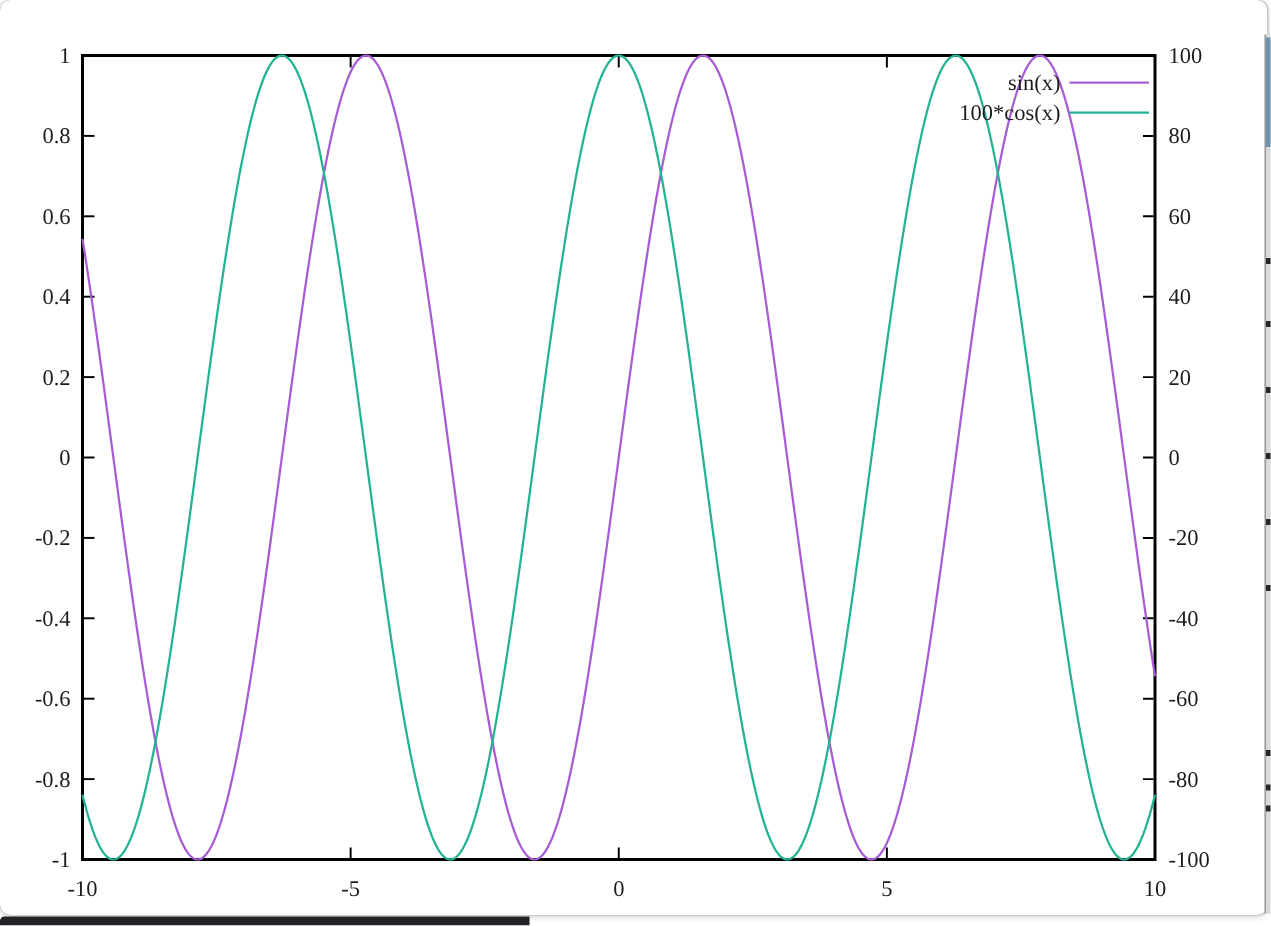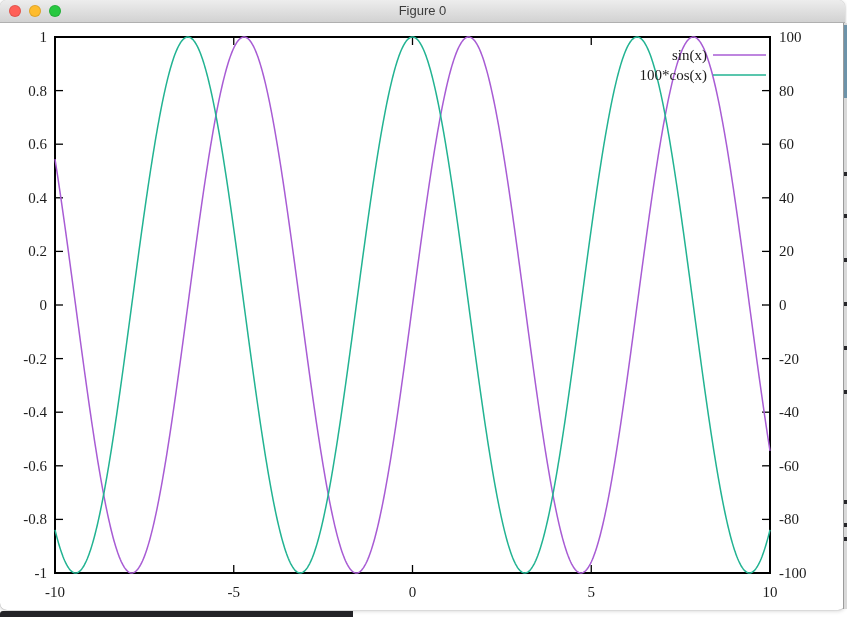--- a/index.html
+++ b/index.html
@@ -112,28 +112,20 @@
         <line x1="769" y1="573" x2="762" y2="573" stroke="#000" stroke-width="1.3"></line>
         <text x="779" y="578" text-anchor="start">-100</text>
         <path d="M55.00 159.20L55.89 164.87L56.79 170.62L57.68 176.46L58.57 182.38L59.47 188.38L60.36 194.44L61.26 200.58L62.15 206.78L63.04 213.05L63.94 219.37L64.83 225.74L65.73 232.17L66.62 238.64L67.51 245.15L68.41 251.70L69.30 258.28L70.19 264.89L71.09 271.53L71.98 278.19L72.88 284.86L73.77 291.55L74.66 298.24L75.56 304.94L76.45 311.64L77.34 318.33L78.24 325.02L79.13 331.70L80.02 338.35L80.92 344.99L81.81 351.60L82.71 358.19L83.60 364.73L84.49 371.25L85.39 377.72L86.28 384.14L87.18 390.52L88.07 396.84L88.96 403.11L89.86 409.31L90.75 415.45L91.64 421.52L92.54 427.51L93.43 433.43L94.32 439.27L95.22 445.03L96.11 450.70L97.01 456.28L97.90 461.76L98.79 467.14L99.69 472.43L100.58 477.60L101.48 482.68L102.37 487.64L103.26 492.48L104.16 497.21L105.05 501.82L105.94 506.30L106.84 510.66L107.73 514.89L108.63 518.99L109.52 522.96L110.41 526.79L111.31 530.48L112.20 534.03L113.09 537.44L113.99 540.70L114.88 543.82L115.77 546.78L116.67 549.60L117.56 552.26L118.46 554.76L119.35 557.12L120.24 559.31L121.14 561.34L122.03 563.22L122.93 564.93L123.82 566.48L124.71 567.87L125.61 569.09L126.50 570.15L127.39 571.04L128.29 571.77L129.18 572.32L130.07 572.72L130.97 572.94L131.86 573.00L132.76 572.89L133.65 572.61L134.54 572.16L135.44 571.55L136.33 570.77L137.22 569.83L138.12 568.72L139.01 567.44L139.91 566.00L140.80 564.40L141.69 562.64L142.59 560.71L143.48 558.63L144.38 556.38L145.27 553.98L146.16 551.43L147.06 548.72L147.95 545.85L148.84 542.84L149.74 539.68L150.63 536.37L151.53 532.92L152.42 529.32L153.31 525.59L154.21 521.71L155.10 517.70L155.99 513.56L156.89 509.29L157.78 504.89L158.68 500.36L159.57 495.72L160.46 490.95L161.36 486.07L162.25 481.07L163.14 475.97L164.04 470.75L164.93 465.44L165.82 460.02L166.72 454.51L167.61 448.90L168.51 443.21L169.40 437.42L170.29 431.56L171.19 425.61L172.08 419.59L172.97 413.50L173.87 407.34L174.76 401.12L175.66 394.83L176.55 388.49L177.44 382.10L178.34 375.66L179.23 369.18L180.13 362.65L181.02 356.09L181.91 349.50L182.81 342.88L183.70 336.24L184.59 329.57L185.49 322.89L186.38 316.20L187.28 309.51L188.17 302.81L189.06 296.11L189.96 289.42L190.85 282.73L191.74 276.06L192.64 269.41L193.53 262.78L194.43 256.18L195.32 249.61L196.21 243.07L197.11 236.57L198.00 230.12L198.89 223.71L199.79 217.35L200.68 211.05L201.57 204.80L202.47 198.62L203.36 192.50L204.26 186.46L205.15 180.49L206.04 174.59L206.94 168.78L207.83 163.05L208.72 157.42L209.62 151.87L210.51 146.42L211.41 141.07L212.30 135.82L213.19 130.68L214.09 125.64L214.98 120.72L215.88 115.92L216.77 111.23L217.66 106.66L218.56 102.22L219.45 97.90L220.34 93.71L221.24 89.66L222.13 85.74L223.03 81.95L223.92 78.31L224.81 74.81L225.71 71.45L226.60 68.23L227.49 65.17L228.39 62.25L229.28 59.49L230.18 56.88L231.07 54.43L231.96 52.13L232.86 49.99L233.75 48.01L234.64 46.19L235.54 44.53L236.43 43.03L237.33 41.70L238.22 40.54L239.11 39.53L240.01 38.70L240.90 38.03L241.79 37.53L242.69 37.19L243.58 37.02L244.48 37.02L245.37 37.19L246.26 37.52L247.16 38.02L248.05 38.69L248.94 39.53L249.84 40.53L250.73 41.69L251.63 43.02L252.52 44.52L253.41 46.17L254.31 47.99L255.20 49.97L256.09 52.11L256.99 54.41L257.88 56.86L258.78 59.47L259.67 62.23L260.56 65.14L261.46 68.21L262.35 71.42L263.24 74.78L264.14 78.28L265.03 81.92L265.93 85.70L266.82 89.62L267.71 93.68L268.61 97.86L269.50 102.18L270.39 106.62L271.29 111.19L272.18 115.87L273.07 120.68L273.97 125.60L274.86 130.63L275.76 135.77L276.65 141.02L277.54 146.37L278.44 151.82L279.33 157.37L280.23 163.00L281.12 168.73L282.01 174.54L282.91 180.43L283.80 186.40L284.69 192.45L285.59 198.56L286.48 204.75L287.38 210.99L288.27 217.29L289.16 223.65L290.06 230.06L290.95 236.51L291.84 243.01L292.74 249.55L293.63 256.12L294.52 262.72L295.42 269.35L296.31 276.00L297.21 282.67L298.10 289.36L298.99 296.05L299.89 302.75L300.78 309.45L301.68 316.14L302.57 322.83L303.46 329.51L304.36 336.18L305.25 342.82L306.14 349.44L307.04 356.03L307.93 362.59L308.82 369.12L309.72 375.60L310.61 382.04L311.51 388.44L312.40 394.78L313.29 401.06L314.19 407.29L315.08 413.45L315.97 419.54L316.87 425.56L317.76 431.50L318.66 437.37L319.55 443.15L320.44 448.85L321.34 454.46L322.23 459.97L323.13 465.39L324.02 470.71L324.91 475.92L325.81 481.03L326.70 486.02L327.59 490.91L328.49 495.67L329.38 500.32L330.28 504.85L331.17 509.25L332.06 513.52L332.96 517.67L333.85 521.68L334.74 525.55L335.64 529.29L336.53 532.89L337.43 536.34L338.32 539.65L339.21 542.81L340.11 545.83L341.00 548.69L341.89 551.40L342.79 553.96L343.68 556.36L344.57 558.61L345.47 560.69L346.36 562.62L347.26 564.39L348.15 565.99L349.04 567.43L349.94 568.71L350.83 569.82L351.73 570.77L352.62 571.55L353.51 572.16L354.41 572.61L355.30 572.89L356.19 573.00L357.09 572.94L357.98 572.72L358.88 572.33L359.77 571.77L360.66 571.05L361.56 570.16L362.45 569.10L363.34 567.88L364.24 566.49L365.13 564.94L366.02 563.23L366.92 561.36L367.81 559.33L368.71 557.14L369.60 554.79L370.49 552.28L371.39 549.62L372.28 546.81L373.18 543.84L374.07 540.73L374.96 537.47L375.86 534.06L376.75 530.51L377.64 526.82L378.54 523.00L379.43 519.03L380.32 514.93L381.22 510.70L382.11 506.34L383.01 501.86L383.90 497.25L384.79 492.52L385.69 487.68L386.58 482.72L387.48 477.65L388.37 472.47L389.26 467.19L390.16 461.81L391.05 456.32L391.94 450.75L392.84 445.08L393.73 439.33L394.63 433.49L395.52 427.57L396.41 421.57L397.31 415.50L398.20 409.36L399.09 403.16L399.99 396.90L400.88 390.57L401.77 384.20L402.67 377.77L403.56 371.30L404.46 364.79L405.35 358.24L406.24 351.66L407.14 345.05L408.03 338.41L408.93 331.76L409.82 325.08L410.71 318.39L411.61 311.70L412.50 305.00L413.39 298.30L414.29 291.61L415.18 284.92L416.07 278.24L416.97 271.59L417.86 264.95L418.76 258.34L419.65 251.76L420.54 245.21L421.44 238.70L422.33 232.23L423.23 225.80L424.12 219.43L425.01 213.10L425.91 206.84L426.80 200.64L427.69 194.50L428.59 188.43L429.48 182.43L430.38 176.51L431.27 170.67L432.16 164.92L433.06 159.25L433.95 153.68L434.84 148.19L435.74 142.81L436.63 137.53L437.52 132.35L438.42 127.28L439.31 122.32L440.21 117.48L441.10 112.75L441.99 108.14L442.89 103.66L443.78 99.30L444.68 95.07L445.57 90.97L446.46 87.00L447.36 83.18L448.25 79.49L449.14 75.94L450.04 72.53L450.93 69.27L451.82 66.16L452.72 63.19L453.61 60.38L454.51 57.72L455.40 55.21L456.29 52.86L457.19 50.67L458.08 48.64L458.98 46.77L459.87 45.06L460.76 43.51L461.66 42.12L462.55 40.90L463.44 39.84L464.34 38.95L465.23 38.23L466.12 37.67L467.02 37.28L467.91 37.06L468.81 37.00L469.70 37.11L470.59 37.39L471.49 37.84L472.38 38.45L473.27 39.23L474.17 40.18L475.06 41.29L475.96 42.57L476.85 44.01L477.74 45.61L478.64 47.38L479.53 49.31L480.42 51.39L481.32 53.64L482.21 56.04L483.11 58.60L484.00 61.31L484.89 64.17L485.79 67.19L486.68 70.35L487.57 73.66L488.47 77.11L489.36 80.71L490.26 84.45L491.15 88.32L492.04 92.33L492.94 96.48L493.83 100.75L494.72 105.15L495.62 109.68L496.51 114.33L497.41 119.09L498.30 123.98L499.19 128.97L500.09 134.08L500.98 139.29L501.88 144.61L502.77 150.03L503.66 155.54L504.56 161.15L505.45 166.85L506.34 172.63L507.24 178.50L508.13 184.44L509.03 190.46L509.92 196.55L510.81 202.71L511.71 208.94L512.60 215.22L513.49 221.56L514.39 227.96L515.28 234.40L516.17 240.88L517.07 247.41L517.96 253.97L518.86 260.56L519.75 267.18L520.64 273.82L521.54 280.49L522.43 287.17L523.33 293.86L524.22 300.55L525.11 307.25L526.01 313.95L526.90 320.64L527.79 327.33L528.69 334.00L529.58 340.65L530.48 347.28L531.37 353.88L532.26 360.45L533.16 366.99L534.05 373.49L534.94 379.94L535.84 386.35L536.73 392.71L537.63 399.01L538.52 405.25L539.41 411.44L540.31 417.55L541.20 423.60L542.09 429.57L542.99 435.46L543.88 441.27L544.77 447.00L545.67 452.63L546.56 458.18L547.46 463.63L548.35 468.98L549.24 474.23L550.14 479.37L551.03 484.40L551.93 489.32L552.82 494.13L553.71 498.81L554.61 503.38L555.50 507.82L556.39 512.14L557.29 516.32L558.18 520.38L559.08 524.30L559.97 528.08L560.86 531.72L561.76 535.22L562.65 538.58L563.54 541.79L564.44 544.86L565.33 547.77L566.23 550.53L567.12 553.14L568.01 555.59L568.91 557.89L569.80 560.03L570.69 562.01L571.59 563.83L572.48 565.48L573.38 566.98L574.27 568.31L575.16 569.47L576.06 570.47L576.95 571.31L577.84 571.98L578.74 572.48L579.63 572.81L580.52 572.98L581.42 572.98L582.31 572.81L583.21 572.47L584.10 571.97L584.99 571.30L585.89 570.47L586.78 569.46L587.67 568.30L588.57 566.97L589.46 565.47L590.36 563.81L591.25 561.99L592.14 560.01L593.04 557.87L593.93 555.57L594.83 553.12L595.72 550.51L596.61 547.75L597.51 544.83L598.40 541.77L599.29 538.55L600.19 535.19L601.08 531.69L601.98 528.05L602.87 524.26L603.76 520.34L604.66 516.29L605.55 512.10L606.44 507.78L607.34 503.34L608.23 498.77L609.13 494.08L610.02 489.28L610.91 484.36L611.81 479.32L612.70 474.18L613.59 468.93L614.49 463.58L615.38 458.13L616.27 452.58L617.17 446.95L618.06 441.22L618.96 435.41L619.85 429.51L620.74 423.54L621.64 417.50L622.53 411.38L623.43 405.20L624.32 398.95L625.21 392.65L626.11 386.29L627.00 379.88L627.89 373.43L628.79 366.93L629.68 360.39L630.58 353.82L631.47 347.22L632.36 340.59L633.26 333.94L634.15 327.27L635.04 320.58L635.94 313.89L636.83 307.19L637.73 300.49L638.62 293.80L639.51 287.11L640.41 280.43L641.30 273.76L642.19 267.12L643.09 260.50L643.98 253.91L644.88 247.35L645.77 240.82L646.66 234.34L647.56 227.90L648.45 221.51L649.34 215.17L650.24 208.88L651.13 202.66L652.02 196.50L652.92 190.41L653.81 184.39L654.71 178.44L655.60 172.58L656.49 166.79L657.39 161.10L658.28 155.49L659.17 149.98L660.07 144.56L660.96 139.25L661.86 134.03L662.75 128.93L663.64 123.93L664.54 119.05L665.43 114.28L666.33 109.64L667.22 105.11L668.11 100.71L669.01 96.44L669.90 92.30L670.79 88.29L671.69 84.41L672.58 80.68L673.48 77.08L674.37 73.63L675.26 70.32L676.16 67.16L677.05 64.15L677.94 61.28L678.84 58.57L679.73 56.02L680.63 53.62L681.52 51.37L682.41 49.29L683.31 47.36L684.20 45.60L685.09 44.00L685.99 42.56L686.88 41.28L687.77 40.17L688.67 39.23L689.56 38.45L690.46 37.84L691.35 37.39L692.24 37.11L693.14 37.00L694.03 37.06L694.92 37.28L695.82 37.68L696.71 38.23L697.61 38.96L698.50 39.85L699.39 40.91L700.29 42.13L701.18 43.52L702.08 45.07L702.97 46.78L703.86 48.66L704.76 50.69L705.65 52.88L706.54 55.24L707.44 57.74L708.33 60.40L709.23 63.22L710.12 66.18L711.01 69.30L711.91 72.56L712.80 75.97L713.69 79.52L714.59 83.21L715.48 87.04L716.38 91.01L717.27 95.11L718.16 99.34L719.06 103.70L719.95 108.18L720.84 112.79L721.74 117.52L722.63 122.36L723.52 127.32L724.42 132.40L725.31 137.57L726.21 142.86L727.10 148.24L727.99 153.72L728.89 159.30L729.78 164.97L730.67 170.73L731.57 176.57L732.46 182.49L733.36 188.48L734.25 194.55L735.14 200.69L736.04 206.89L736.93 213.16L737.83 219.48L738.72 225.86L739.61 232.28L740.51 238.75L741.40 245.27L742.29 251.81L743.19 258.40L744.08 265.01L744.98 271.65L745.87 278.30L746.76 284.98L747.66 291.67L748.55 298.36L749.44 305.06L750.34 311.76L751.23 318.45L752.13 325.14L753.02 331.81L753.91 338.47L754.81 345.11L755.70 351.72L756.59 358.30L757.49 364.85L758.38 371.36L759.27 377.83L760.17 384.26L761.06 390.63L761.96 396.95L762.85 403.22L763.74 409.42L764.64 415.56L765.53 421.62L766.42 427.62L767.32 433.54L768.21 439.38L769.11 445.13L770.00 450.80" fill="none" stroke="#a85cd4" stroke-width="1.5" stroke-linejoin="round"></path>
         <path d="M55.00 529.87L55.89 533.45L56.79 536.88L57.68 540.16L58.57 543.30L59.47 546.29L60.36 549.13L61.26 551.82L62.15 554.35L63.04 556.73L63.94 558.95L64.83 561.01L65.73 562.91L66.62 564.65L67.51 566.23L68.41 567.65L69.30 568.90L70.19 569.98L71.09 570.90L71.98 571.66L72.88 572.24L73.77 572.66L74.66 572.91L75.56 573.00L76.45 572.92L77.34 572.67L78.24 572.25L79.13 571.67L80.02 570.92L80.92 570.00L81.81 568.92L82.71 567.67L83.60 566.26L84.49 564.68L85.39 562.95L86.28 561.05L87.18 558.99L88.07 556.77L88.96 554.40L89.86 551.87L90.75 549.18L91.64 546.35L92.54 543.36L93.43 540.22L94.32 536.94L95.22 533.51L96.11 529.94L97.01 526.22L97.90 522.37L98.79 518.39L99.69 514.27L100.58 510.02L101.48 505.64L102.37 501.13L103.26 496.51L104.16 491.76L105.05 486.90L105.94 481.92L106.84 476.83L107.73 471.64L108.63 466.34L109.52 460.94L110.41 455.44L111.31 449.85L112.20 444.17L113.09 438.40L113.99 432.55L114.88 426.62L115.77 420.61L116.67 414.53L117.56 408.38L118.46 402.17L119.35 395.89L120.24 389.56L121.14 383.18L122.03 376.75L122.93 370.27L123.82 363.75L124.71 357.20L125.61 350.61L126.50 343.99L127.39 337.35L128.29 330.69L129.18 324.02L130.07 317.33L130.97 310.63L131.86 303.93L132.76 297.23L133.65 290.54L134.54 283.85L135.44 277.18L136.33 270.53L137.22 263.90L138.12 257.29L139.01 250.71L139.91 244.17L140.80 237.66L141.69 231.20L142.59 224.78L143.48 218.41L144.38 212.10L145.27 205.85L146.16 199.65L147.06 193.53L147.95 187.47L148.84 181.49L149.74 175.58L150.63 169.75L151.53 164.01L152.42 158.36L153.31 152.80L154.21 147.33L155.10 141.96L155.99 136.70L156.89 131.53L157.78 126.48L158.68 121.54L159.57 116.72L160.46 112.01L161.36 107.42L162.25 102.95L163.14 98.62L164.04 94.41L164.93 90.33L165.82 86.39L166.72 82.58L167.61 78.91L168.51 75.38L169.40 72.00L170.29 68.76L171.19 65.67L172.08 62.73L172.97 59.95L173.87 57.31L174.76 54.83L175.66 52.50L176.55 50.34L177.44 48.33L178.34 46.48L179.23 44.80L180.13 43.27L181.02 41.92L181.91 40.72L182.81 39.69L183.70 38.83L184.59 38.13L185.49 37.60L186.38 37.23L187.28 37.04L188.17 37.01L189.06 37.15L189.96 37.45L190.85 37.93L191.74 38.57L192.64 39.37L193.53 40.35L194.43 41.48L195.32 42.79L196.21 44.25L197.11 45.88L198.00 47.67L198.89 49.63L199.79 51.74L200.68 54.01L201.57 56.44L202.47 59.02L203.36 61.75L204.26 64.64L205.15 67.68L206.04 70.87L206.94 74.20L207.83 77.68L208.72 81.30L209.62 85.06L210.51 88.95L211.41 92.98L212.30 97.15L213.19 101.44L214.09 105.86L214.98 110.41L215.88 115.08L216.77 119.86L217.66 124.76L218.56 129.78L219.45 134.90L220.34 140.13L221.24 145.47L222.13 150.90L223.03 156.43L223.92 162.05L224.81 167.76L225.71 173.56L226.60 179.44L227.49 185.40L228.39 191.43L229.28 197.53L230.18 203.70L231.07 209.94L231.96 216.23L232.86 222.58L233.75 228.98L234.64 235.43L235.54 241.92L236.43 248.45L237.33 255.01L238.22 261.61L239.11 268.24L240.01 274.88L240.90 281.55L241.79 288.23L242.69 294.92L243.58 301.62L244.48 308.32L245.37 315.02L246.26 321.71L247.16 328.39L248.05 335.06L248.94 341.70L249.84 348.33L250.73 354.93L251.63 361.49L252.52 368.02L253.41 374.52L254.31 380.96L255.20 387.37L256.09 393.71L256.99 400.01L257.88 406.24L258.78 412.41L259.67 418.52L260.56 424.55L261.46 430.51L262.35 436.39L263.24 442.19L264.14 447.90L265.03 453.52L265.93 459.05L266.82 464.49L267.71 469.82L268.61 475.05L269.50 480.18L270.39 485.19L271.29 490.09L272.18 494.88L273.07 499.55L273.97 504.10L274.86 508.52L275.76 512.81L276.65 516.98L277.54 521.01L278.44 524.91L279.33 528.67L280.23 532.29L281.12 535.77L282.01 539.10L282.91 542.29L283.80 545.33L284.69 548.22L285.59 550.96L286.48 553.54L287.38 555.97L288.27 558.24L289.16 560.36L290.06 562.31L290.95 564.10L291.84 565.73L292.74 567.20L293.63 568.51L294.52 569.64L295.42 570.62L296.31 571.43L297.21 572.07L298.10 572.54L298.99 572.85L299.89 572.99L300.78 572.96L301.68 572.77L302.57 572.41L303.46 571.88L304.36 571.18L305.25 570.32L306.14 569.29L307.04 568.10L307.93 566.74L308.82 565.22L309.72 563.53L310.61 561.69L311.51 559.68L312.40 557.52L313.29 555.19L314.19 552.71L315.08 550.08L315.97 547.29L316.87 544.35L317.76 541.26L318.66 538.03L319.55 534.65L320.44 531.12L321.34 527.45L322.23 523.65L323.13 519.71L324.02 515.63L324.91 511.42L325.81 507.08L326.70 502.62L327.59 498.03L328.49 493.33L329.38 488.50L330.28 483.56L331.17 478.51L332.06 473.35L332.96 468.09L333.85 462.72L334.74 457.25L335.64 451.69L336.53 446.04L337.43 440.30L338.32 434.47L339.21 428.57L340.11 422.58L341.00 416.53L341.89 410.40L342.79 404.21L343.68 397.95L344.57 391.64L345.47 385.27L346.36 378.86L347.26 372.40L348.15 365.89L349.04 359.35L349.94 352.77L350.83 346.16L351.73 339.53L352.62 332.88L353.51 326.20L354.41 319.52L355.30 312.83L356.19 306.13L357.09 299.43L357.98 292.73L358.88 286.04L359.77 279.37L360.66 272.71L361.56 266.06L362.45 259.45L363.34 252.86L364.24 246.31L365.13 239.79L366.02 233.31L366.92 226.88L367.81 220.49L368.71 214.16L369.60 207.89L370.49 201.67L371.39 195.53L372.28 189.44L373.18 183.44L374.07 177.50L374.96 171.65L375.86 165.88L376.75 160.20L377.64 154.61L378.54 149.11L379.43 143.71L380.32 138.41L381.22 133.21L382.11 128.12L383.01 123.15L383.90 118.28L384.79 113.54L385.69 108.91L386.58 104.40L387.48 100.02L388.37 95.77L389.26 91.65L390.16 87.66L391.05 83.81L391.94 80.10L392.84 76.52L393.73 73.09L394.63 69.81L395.52 66.67L396.41 63.68L397.31 60.84L398.20 58.16L399.09 55.62L399.99 53.25L400.88 51.03L401.77 48.97L402.67 47.07L403.56 45.33L404.46 43.76L405.35 42.34L406.24 41.09L407.14 40.01L408.03 39.09L408.93 38.34L409.82 37.75L410.71 37.33L411.61 37.08L412.50 37.00L413.39 37.08L414.29 37.33L415.18 37.75L416.07 38.34L416.97 39.09L417.86 40.01L418.76 41.09L419.65 42.34L420.54 43.76L421.44 45.33L422.33 47.07L423.23 48.97L424.12 51.03L425.01 53.25L425.91 55.62L426.80 58.16L427.69 60.84L428.59 63.68L429.48 66.67L430.38 69.81L431.27 73.09L432.16 76.52L433.06 80.10L433.95 83.81L434.84 87.66L435.74 91.65L436.63 95.77L437.52 100.02L438.42 104.40L439.31 108.91L440.21 113.54L441.10 118.28L441.99 123.15L442.89 128.12L443.78 133.21L444.68 138.41L445.57 143.71L446.46 149.11L447.36 154.61L448.25 160.20L449.14 165.88L450.04 171.65L450.93 177.50L451.82 183.44L452.72 189.44L453.61 195.53L454.51 201.67L455.40 207.89L456.29 214.16L457.19 220.49L458.08 226.88L458.98 233.31L459.87 239.79L460.76 246.31L461.66 252.86L462.55 259.45L463.44 266.06L464.34 272.71L465.23 279.37L466.12 286.04L467.02 292.73L467.91 299.43L468.81 306.13L469.70 312.83L470.59 319.52L471.49 326.20L472.38 332.88L473.27 339.53L474.17 346.16L475.06 352.77L475.96 359.35L476.85 365.89L477.74 372.40L478.64 378.86L479.53 385.27L480.42 391.64L481.32 397.95L482.21 404.21L483.11 410.40L484.00 416.53L484.89 422.58L485.79 428.57L486.68 434.47L487.57 440.30L488.47 446.04L489.36 451.69L490.26 457.25L491.15 462.72L492.04 468.09L492.94 473.35L493.83 478.51L494.72 483.56L495.62 488.50L496.51 493.33L497.41 498.03L498.30 502.62L499.19 507.08L500.09 511.42L500.98 515.63L501.88 519.71L502.77 523.65L503.66 527.45L504.56 531.12L505.45 534.65L506.34 538.03L507.24 541.26L508.13 544.35L509.03 547.29L509.92 550.08L510.81 552.71L511.71 555.19L512.60 557.52L513.49 559.68L514.39 561.69L515.28 563.53L516.17 565.22L517.07 566.74L517.96 568.10L518.86 569.29L519.75 570.32L520.64 571.18L521.54 571.88L522.43 572.41L523.33 572.77L524.22 572.96L525.11 572.99L526.01 572.85L526.90 572.54L527.79 572.07L528.69 571.43L529.58 570.62L530.48 569.64L531.37 568.51L532.26 567.20L533.16 565.73L534.05 564.10L534.94 562.31L535.84 560.36L536.73 558.24L537.63 555.97L538.52 553.54L539.41 550.96L540.31 548.22L541.20 545.33L542.09 542.29L542.99 539.10L543.88 535.77L544.77 532.29L545.67 528.67L546.56 524.91L547.46 521.01L548.35 516.98L549.24 512.81L550.14 508.52L551.03 504.10L551.93 499.55L552.82 494.88L553.71 490.09L554.61 485.19L555.50 480.18L556.39 475.05L557.29 469.82L558.18 464.49L559.08 459.05L559.97 453.52L560.86 447.90L561.76 442.19L562.65 436.39L563.54 430.51L564.44 424.55L565.33 418.52L566.23 412.41L567.12 406.24L568.01 400.01L568.91 393.71L569.80 387.37L570.69 380.96L571.59 374.52L572.48 368.02L573.38 361.49L574.27 354.93L575.16 348.33L576.06 341.70L576.95 335.06L577.84 328.39L578.74 321.71L579.63 315.02L580.52 308.32L581.42 301.62L582.31 294.92L583.21 288.23L584.10 281.55L584.99 274.88L585.89 268.24L586.78 261.61L587.67 255.01L588.57 248.45L589.46 241.92L590.36 235.43L591.25 228.98L592.14 222.58L593.04 216.23L593.93 209.94L594.83 203.70L595.72 197.53L596.61 191.43L597.51 185.40L598.40 179.44L599.29 173.56L600.19 167.76L601.08 162.05L601.98 156.43L602.87 150.90L603.76 145.47L604.66 140.13L605.55 134.90L606.44 129.78L607.34 124.76L608.23 119.86L609.13 115.08L610.02 110.41L610.91 105.86L611.81 101.44L612.70 97.15L613.59 92.98L614.49 88.95L615.38 85.06L616.27 81.30L617.17 77.68L618.06 74.20L618.96 70.87L619.85 67.68L620.74 64.64L621.64 61.75L622.53 59.02L623.43 56.44L624.32 54.01L625.21 51.74L626.11 49.63L627.00 47.67L627.89 45.88L628.79 44.25L629.68 42.79L630.58 41.48L631.47 40.35L632.36 39.37L633.26 38.57L634.15 37.93L635.04 37.45L635.94 37.15L636.83 37.01L637.73 37.04L638.62 37.23L639.51 37.60L640.41 38.13L641.30 38.83L642.19 39.69L643.09 40.72L643.98 41.92L644.88 43.27L645.77 44.80L646.66 46.48L647.56 48.33L648.45 50.34L649.34 52.50L650.24 54.83L651.13 57.31L652.02 59.95L652.92 62.73L653.81 65.67L654.71 68.76L655.60 72.00L656.49 75.38L657.39 78.91L658.28 82.58L659.17 86.39L660.07 90.33L660.96 94.41L661.86 98.62L662.75 102.95L663.64 107.42L664.54 112.01L665.43 116.72L666.33 121.54L667.22 126.48L668.11 131.53L669.01 136.70L669.90 141.96L670.79 147.33L671.69 152.80L672.58 158.36L673.48 164.01L674.37 169.75L675.26 175.58L676.16 181.49L677.05 187.47L677.94 193.53L678.84 199.65L679.73 205.85L680.63 212.10L681.52 218.41L682.41 224.78L683.31 231.20L684.20 237.66L685.09 244.17L685.99 250.71L686.88 257.29L687.77 263.90L688.67 270.53L689.56 277.18L690.46 283.85L691.35 290.54L692.24 297.23L693.14 303.93L694.03 310.63L694.92 317.33L695.82 324.02L696.71 330.69L697.61 337.35L698.50 343.99L699.39 350.61L700.29 357.20L701.18 363.75L702.08 370.27L702.97 376.75L703.86 383.18L704.76 389.56L705.65 395.89L706.54 402.17L707.44 408.38L708.33 414.53L709.23 420.61L710.12 426.62L711.01 432.55L711.91 438.40L712.80 444.17L713.69 449.85L714.59 455.44L715.48 460.94L716.38 466.34L717.27 471.64L718.16 476.83L719.06 481.92L719.95 486.90L720.84 491.76L721.74 496.51L722.63 501.13L723.52 505.64L724.42 510.02L725.31 514.27L726.21 518.39L727.10 522.37L727.99 526.22L728.89 529.94L729.78 533.51L730.67 536.94L731.57 540.22L732.46 543.36L733.36 546.35L734.25 549.18L735.14 551.87L736.04 554.40L736.93 556.77L737.83 558.99L738.72 561.05L739.61 562.95L740.51 564.68L741.40 566.26L742.29 567.67L743.19 568.92L744.08 570.00L744.98 570.92L745.87 571.67L746.76 572.25L747.66 572.67L748.55 572.92L749.44 573.00L750.34 572.91L751.23 572.66L752.13 572.24L753.02 571.66L753.91 570.90L754.81 569.98L755.70 568.90L756.59 567.65L757.49 566.23L758.38 564.65L759.27 562.91L760.17 561.01L761.06 558.95L761.96 556.73L762.85 554.35L763.74 551.82L764.64 549.13L765.53 546.29L766.42 543.30L767.32 540.16L768.21 536.88L769.11 533.45L770.00 529.87" fill="none" stroke="#22b392" stroke-width="1.5" stroke-linejoin="round"></path>
         <text x="707" y="60" text-anchor="end" class="legend-text">sin(x)</text>
         <line x1="713" y1="55" x2="766" y2="55" stroke="#a85cd4" stroke-width="1.5"></line>
         <text x="707" y="80" text-anchor="end" class="legend-text">100*cos(x)</text>
         <line x1="713" y1="75" x2="766" y2="75" stroke="#22b392" stroke-width="1.5"></line>
       </svg>
 
-    <div class="titlebar">
-      <div class="lights">
-        <span class="light" style="background: rgb(255, 95, 87);"></span>
-        <span class="light" style="background: rgb(254, 188, 46);"></span>
-        <span class="light" style="background: rgb(40, 200, 64);"></span>
-      </div>
-      <div class="title">Figure 0</div>
-    </div>
   </div>
 
   <div class="behind-right">
     <div class="br-blue"></div>
     <div class="edge-mark" style="top:149px"></div>
     <div class="edge-mark" style="top:191px"></div>
     <div class="edge-mark" style="top:235px"></div>
     <div class="edge-mark" style="top:279px"></div>
     <div class="edge-mark" style="top:323px"></div>
     <div class="edge-mark" style="top:367px"></div>

